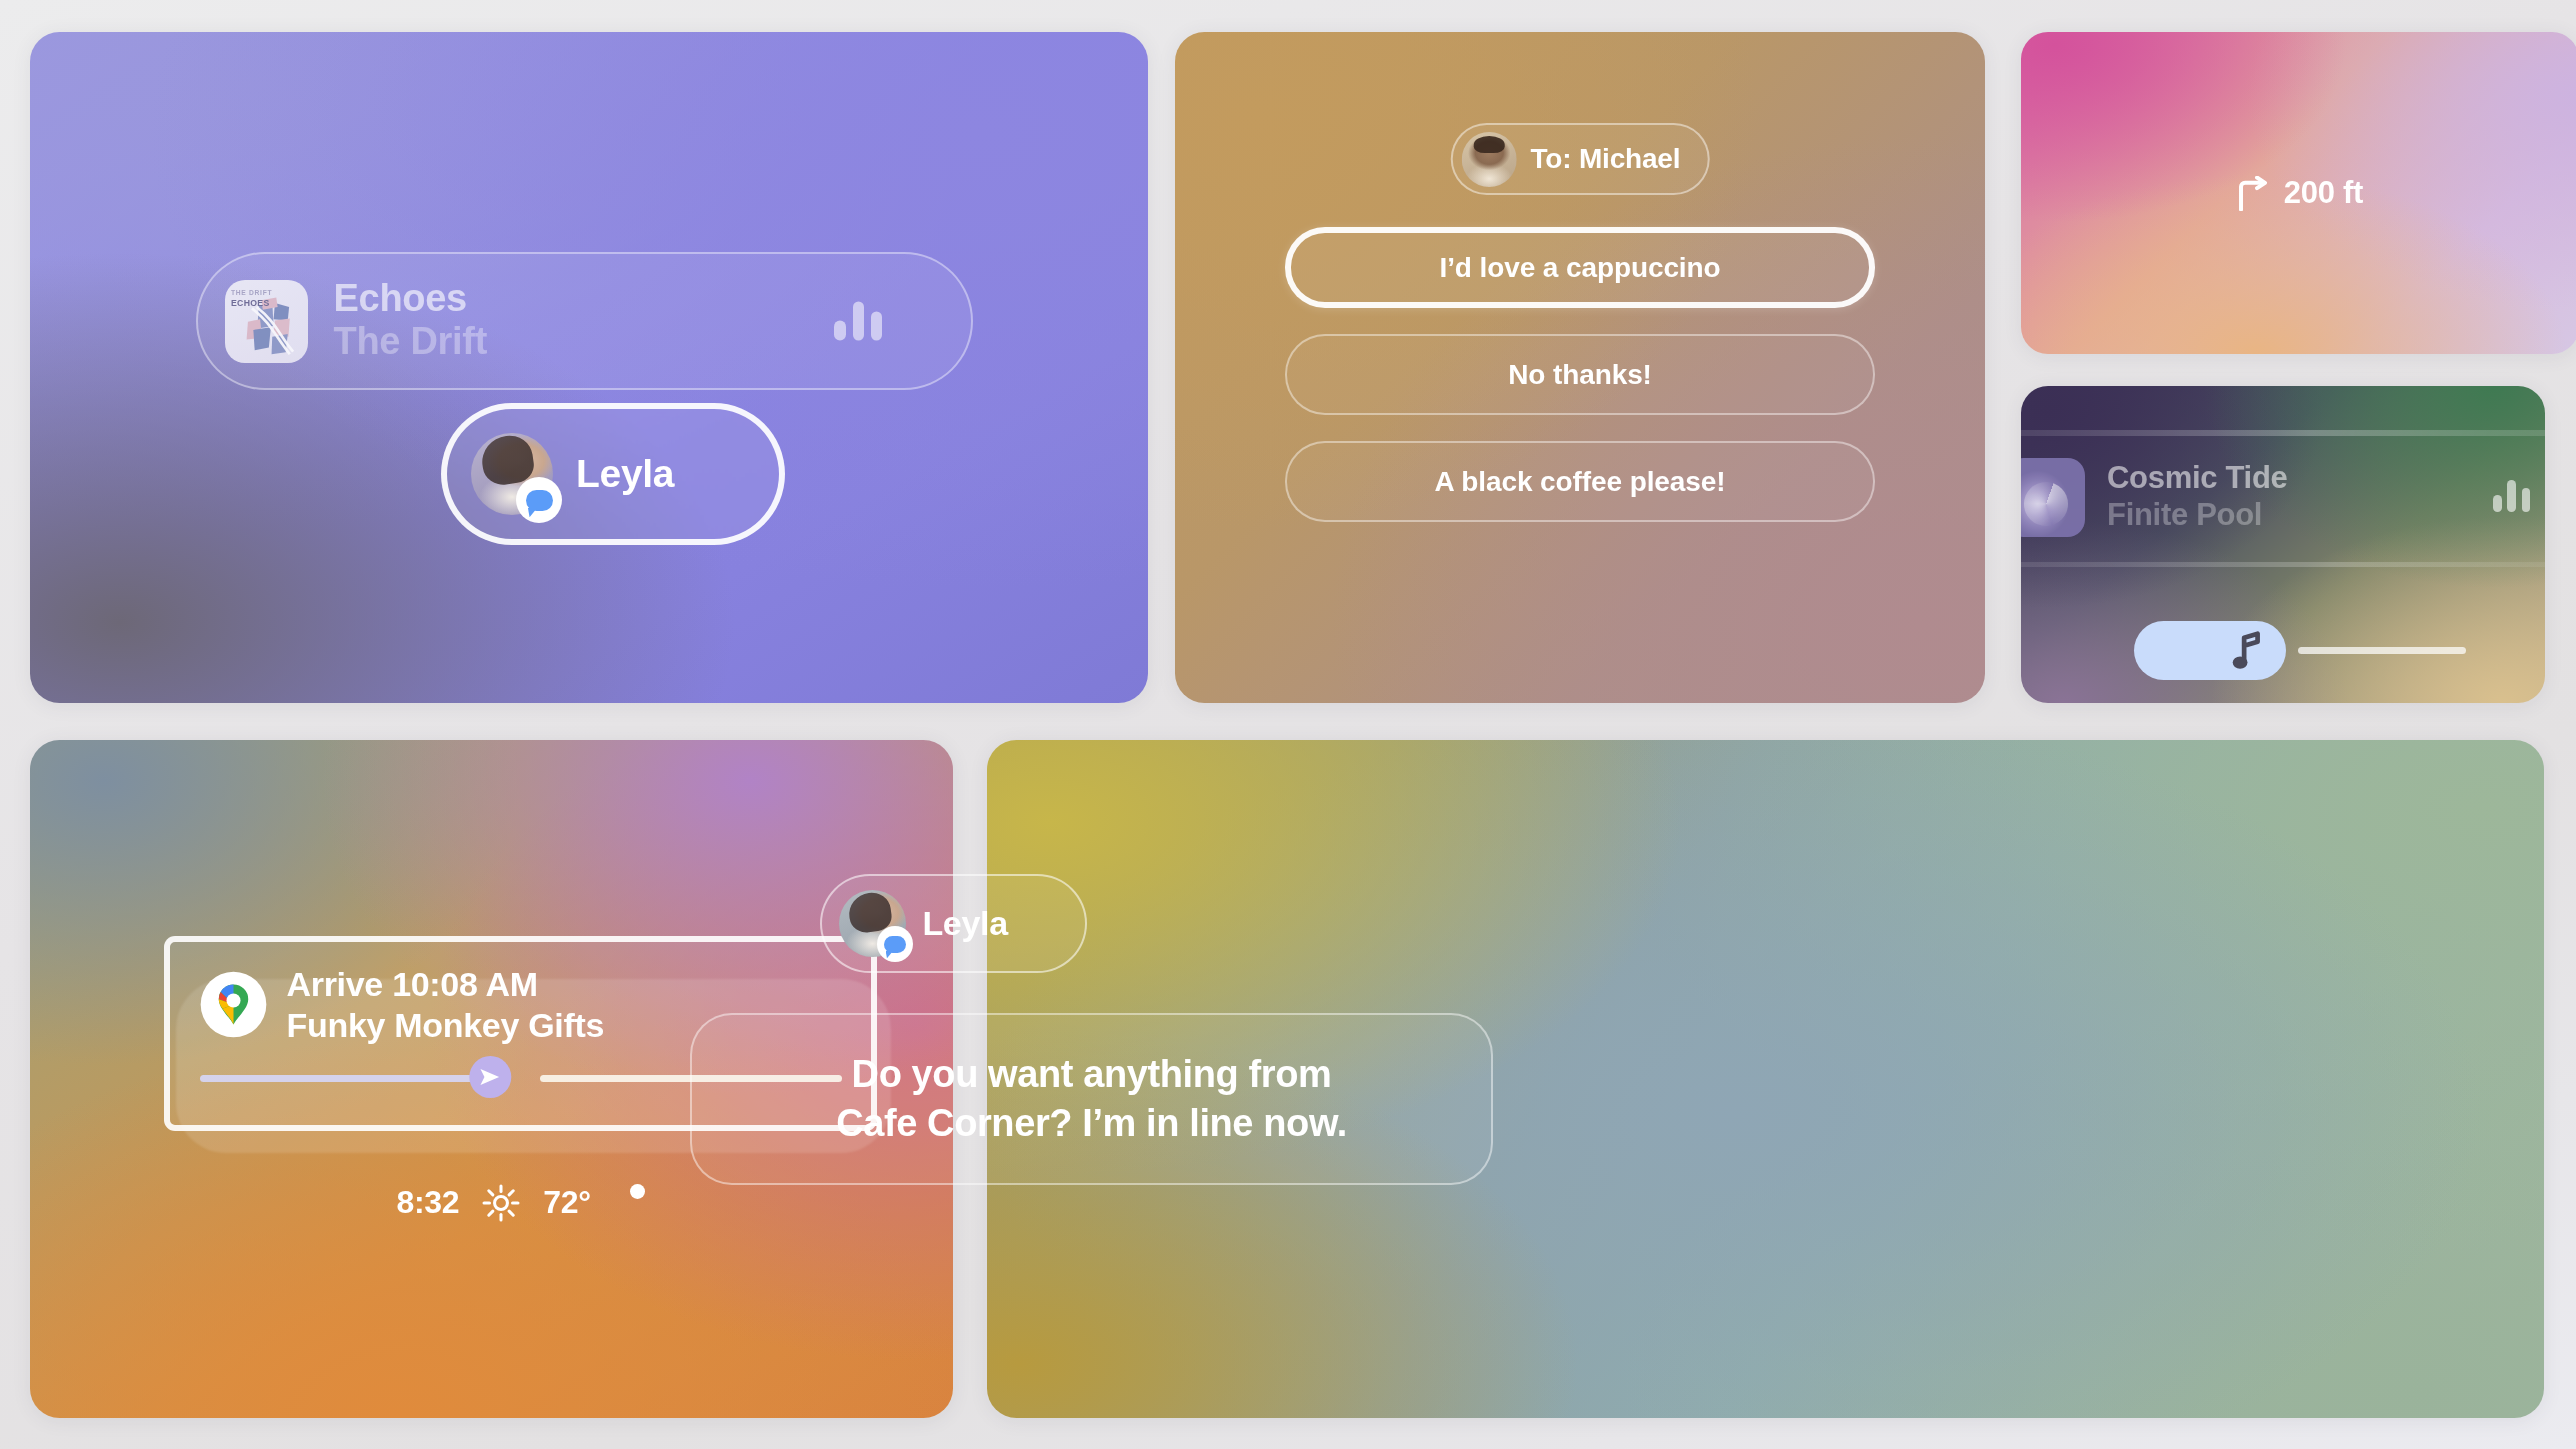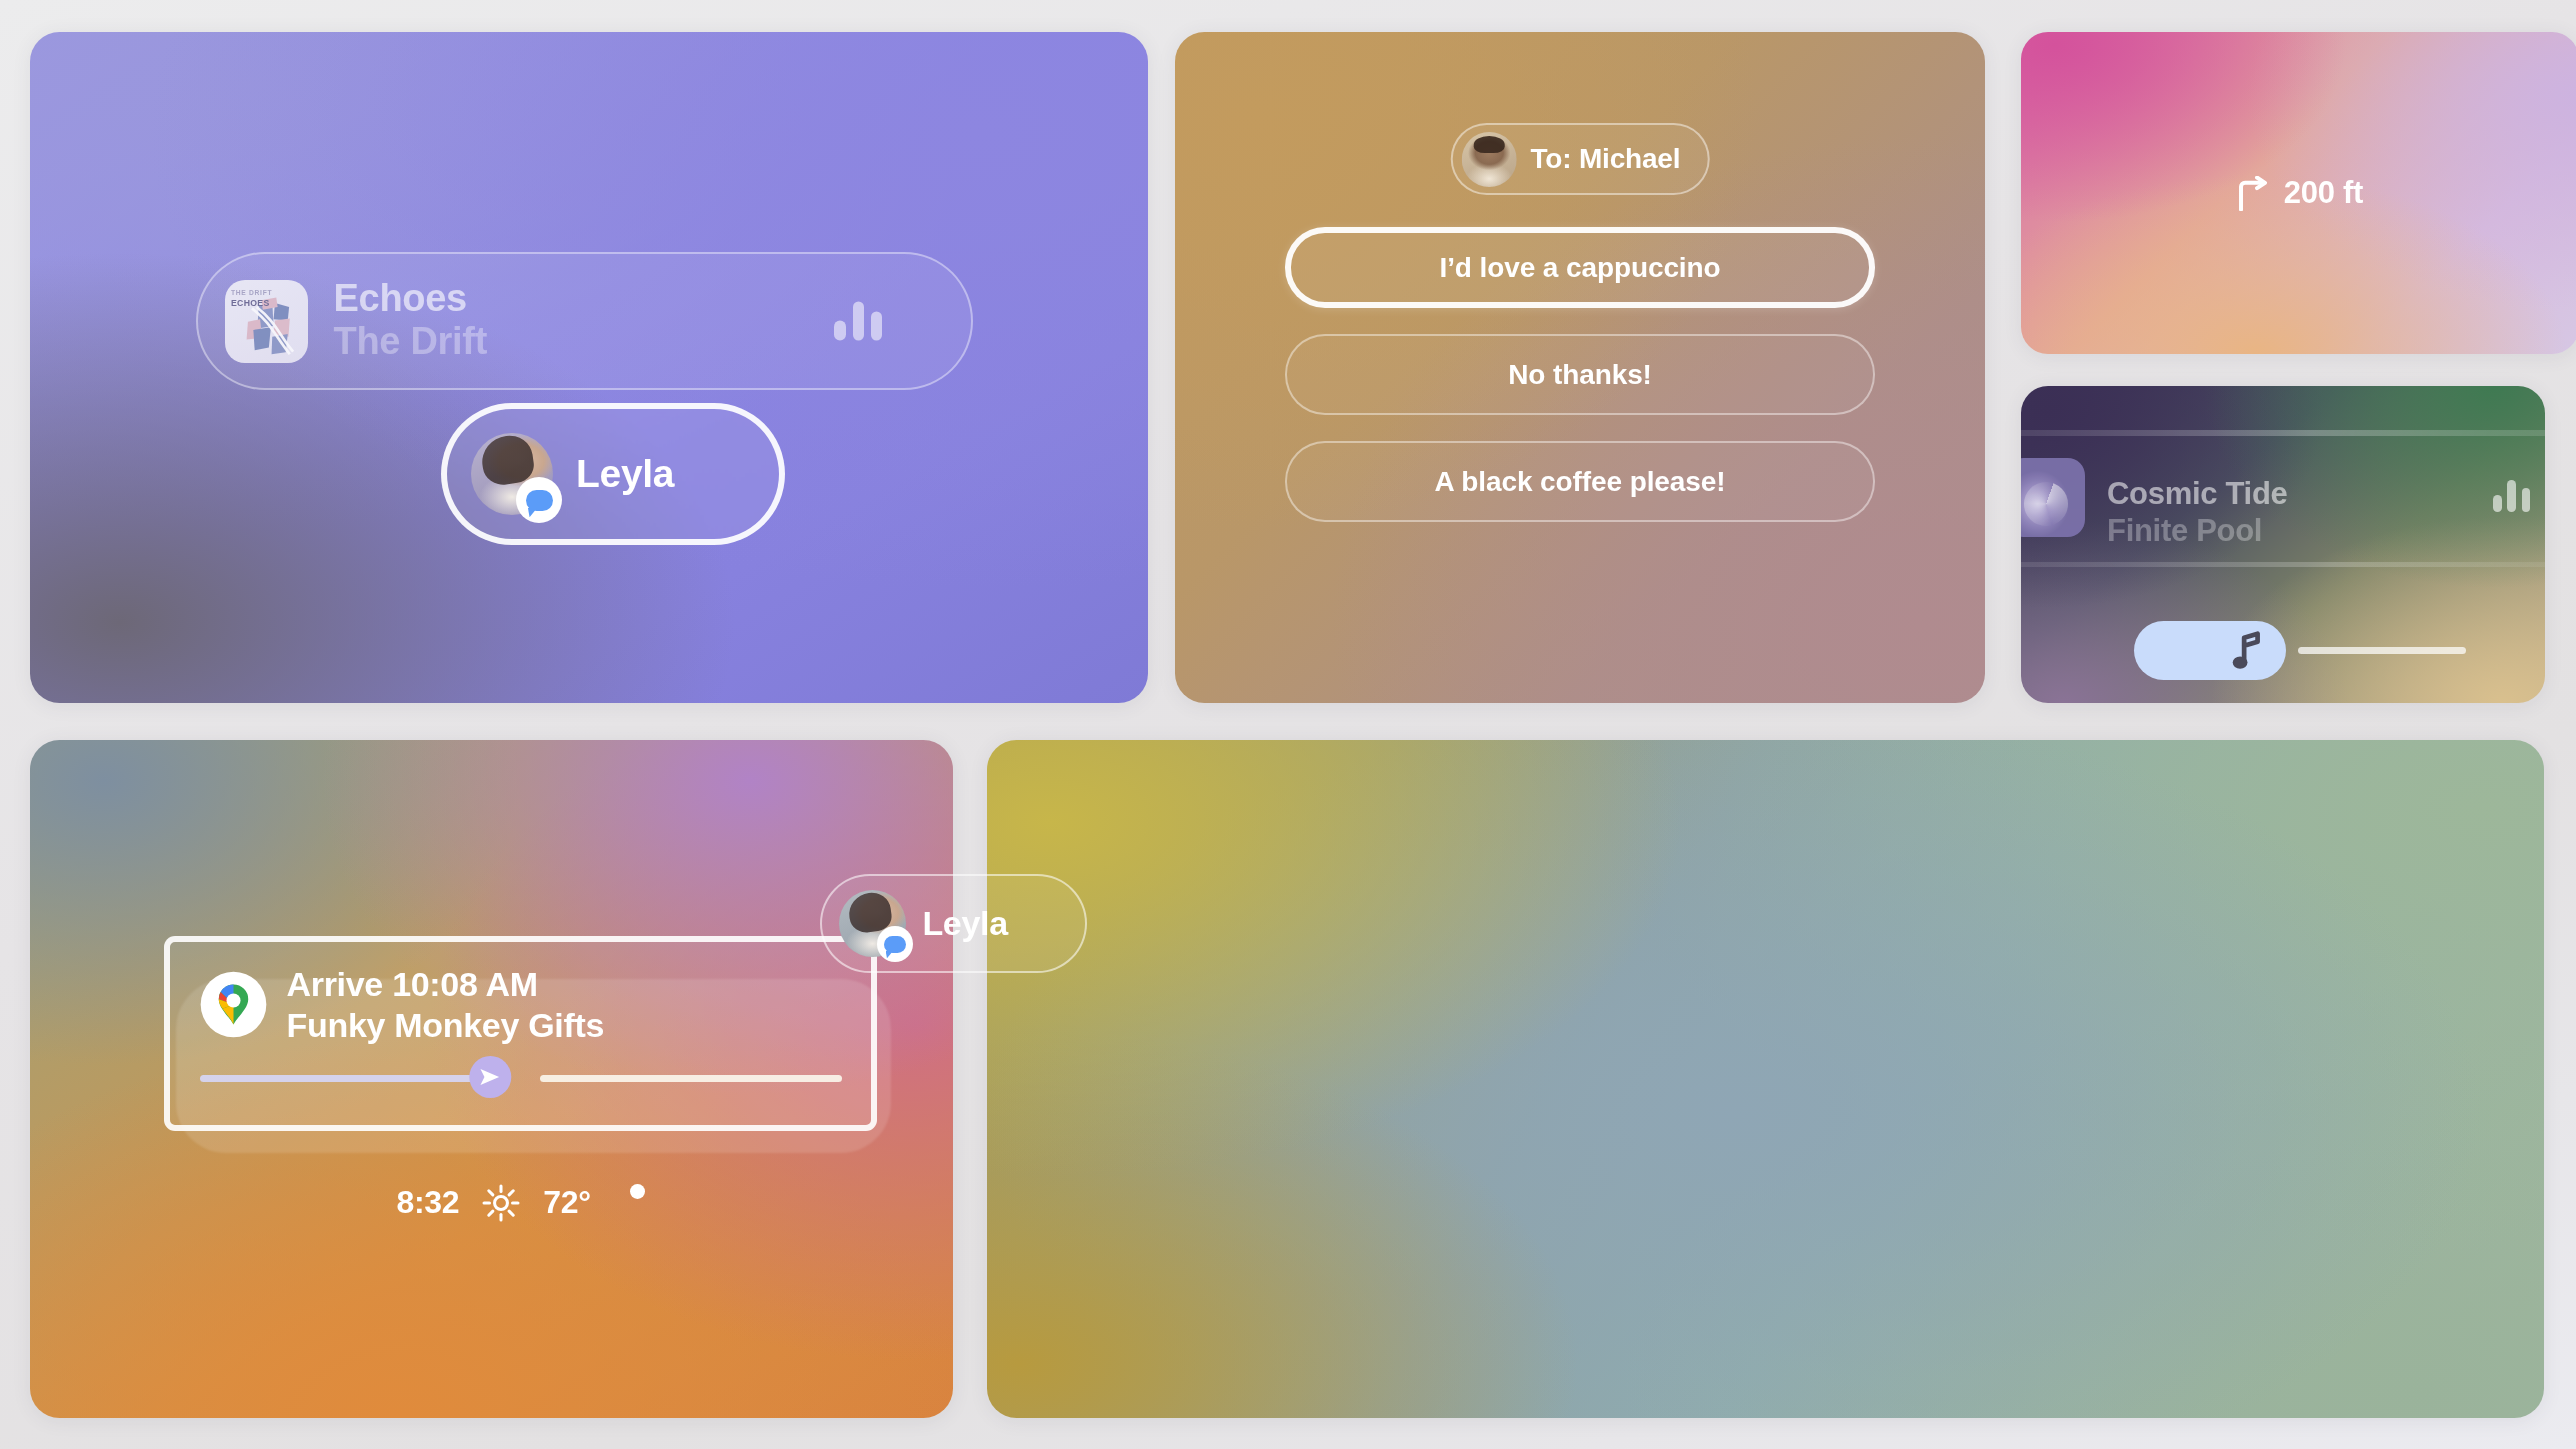--- a/index.html
+++ b/index.html
@@ -187,21 +187,21 @@
   .pl-art {
     position:absolute; left:-14.8px; top:72px; width: 79px; height: 79px;
     border-radius: 17.4px;
     background:
       radial-gradient(closest-side at 40% 58%, #cfc7e8 0%, #a79ccd 42%, #8f84bb 70%, #7b71aa 100%),
       linear-gradient(150deg,#c3bbe2,#8f85bd);
     opacity:.95; overflow:hidden;
   }
   .pl-art .swirl { position:absolute; left:22%; top:30%; width:56%; height:56%; border-radius:50%;
     background: conic-gradient(from 20deg, rgba(255,255,255,.55), rgba(255,255,255,0) 40%, rgba(255,255,255,.35) 70%, rgba(255,255,255,0)); }
-  .pl-text { position:absolute; left: 86px; top: 75px; margin-top: 16px; }
+  .pl-text { position:absolute; left: 86px; top: 75px; }
   .pl-title { font-size: 31px; font-weight: 800; color: rgba(255,255,255,0.55); letter-spacing:-0.3px; line-height:1.1;}
   .pl-artist { font-size: 31px; font-weight: 800; color: rgba(255,255,255,0.30); letter-spacing:-0.3px; line-height:1.2; margin-top:1.3px;}
   .pl-eq { position:absolute; right: 14.8px; top: 94px; display:flex; align-items:flex-end; gap:5.4px; height:32px;}
   .pl-eq span { width:8.7px; border-radius:5.4px; background: rgba(255,255,255,0.60); }
   .pl-eq .b1{height:17px;} .pl-eq .b2{height:32px;} .pl-eq .b3{height:24px;}
   .pl-ctrl-row { position:absolute; left: 113px; top: 235px; display:flex; align-items:center; }
   .pl-note-pill {
     width: 152px; height: 59px; border-radius: 29.5px;
     background: #c9dcfb; display:flex; align-items:center; justify-content:flex-end;
     padding-right: 23px;
@@ -473,16 +473,20 @@
       <div class="face">
           <div class="hair"></div>
         </div>
       <div class="ms-badge">
           <div class="bubble"></div>
         </div>
     </div>
     <div class="ms-name">Leyla</div>
   </div>
 
+  <div class="msg-bubble">
+    <div class="msg-text">Do you want anything from
+Cafe Corner? I’m in line now.</div>
+  </div>
 
 
 </div>
 
 
 </body></html>

